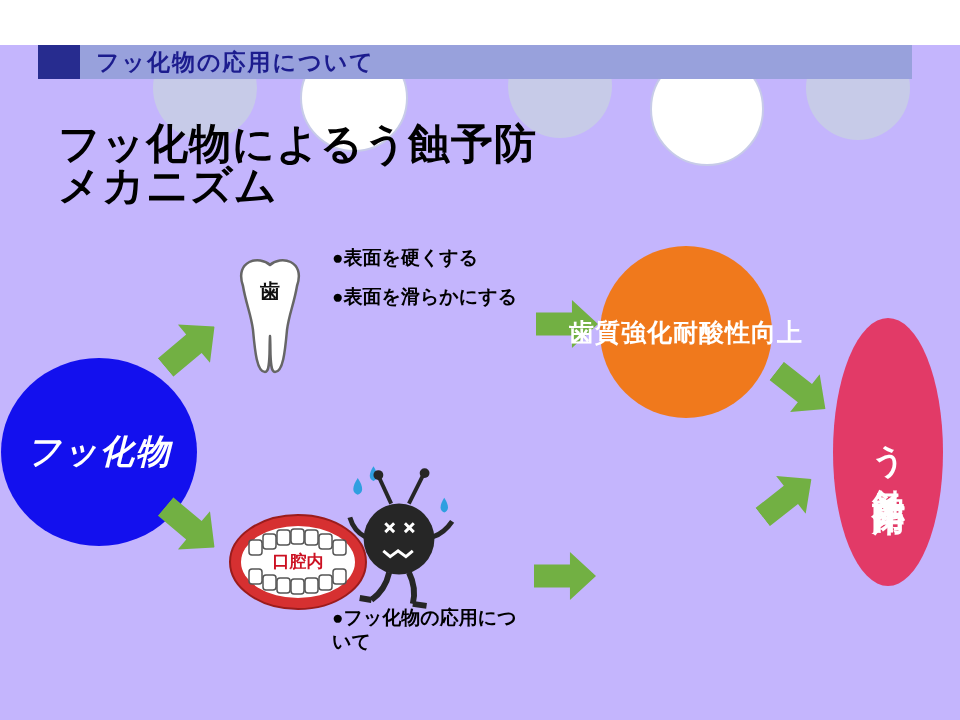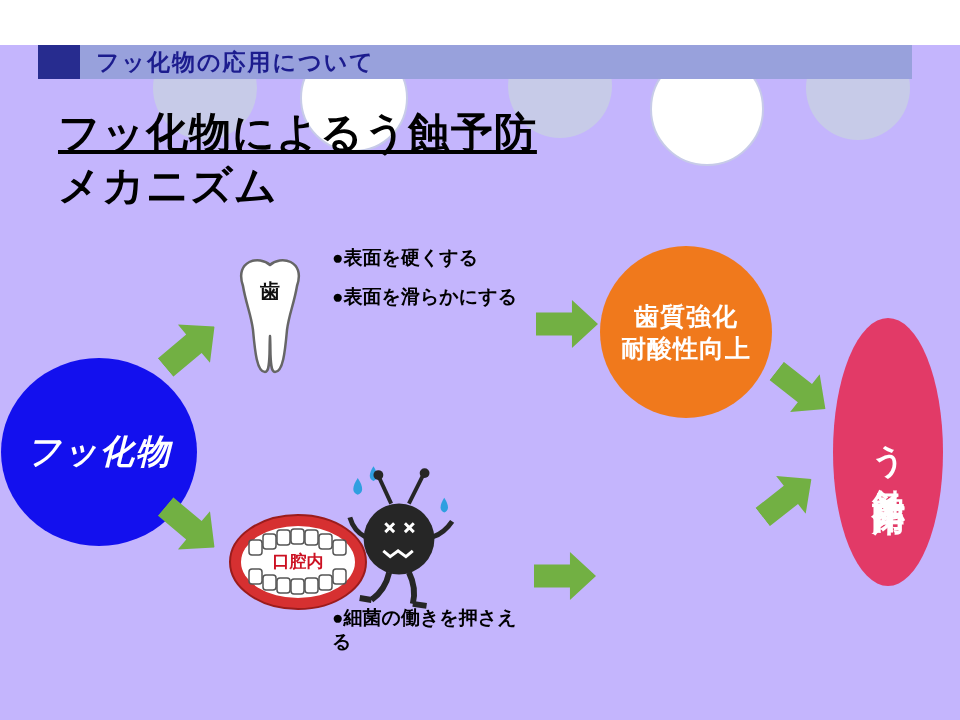--- a/index.html
+++ b/index.html
@@ -14,21 +14,21 @@
   .top-mask{position:absolute;left:0;top:0;width:960px;height:45px;background:#ffffff;z-index:1;}
   
   .header-bar{position:absolute;left:38px;top:45px;width:874px;height:34px;background:#98a1dc;z-index:2;}
   .header-square{position:absolute;left:38px;top:45px;width:42px;height:34px;background:#272c8f;z-index:3;}
   .header-title{
     position:absolute;left:96px;top:45px;height:34px;line-height:34px;z-index:3;
     font-size:23px;font-weight:bold;color:#1c1c8e;letter-spacing:2px;white-space:nowrap;
   }
   
   .slide-title{position:absolute;left:58px;z-index:3;font-size:42px;font-weight:bold;color:#000;letter-spacing:1px;white-space:nowrap;}
-  .slide-title.l1{top:105px;text-decoration:underline;}
+  .slide-title.l1{top:116px;}
   .slide-title.l2{top:158px;}
   
   .fluoride-circle{
     position:absolute;left:1px;top:358px;width:196px;height:188px;border-radius:50%;
     background:#1310ee;display:flex;align-items:center;justify-content:center;z-index:3;font-style:italic;
   }
   .fluoride-circle span{color:#fff;font-size:34px;font-weight:bold;letter-spacing:2px;}
   
   .arrow{
     position:absolute;background:#72b043;z-index:3;
@@ -45,21 +45,21 @@
   .tooth-label{position:absolute;left:220px;top:278px;width:100px;text-align:center;z-index:4;
     font-size:20px;font-weight:bold;color:#111;}
   
   .bullets-top{position:absolute;left:332px;top:246px;width:198px;z-index:3;}
   .bullet{font-size:19px;font-weight:bold;color:#000;line-height:1.25;margin-bottom:15px;word-break:break-all;}
   .bullet-bottom{position:absolute;left:332px;top:606px;width:198px;z-index:3;
     font-size:19px;font-weight:bold;color:#000;line-height:1.25;word-break:break-all;}
   
   .effect{
     position:absolute;border-radius:50%;background:#f0791c;z-index:3;
-    display:flex;flex-direction:column;align-items:center;justify-content:center;
+    display:flex;flex-direction:row;align-items:center;justify-content:center;
   }
   .effect.e1{left:600px;top:246px;width:172px;height:172px;}
   .effect.e2{left:600px;top:488px;width:162px;height:162px;}
   .effect span{color:#fff;font-size:25px;font-weight:bold;line-height:1.3;letter-spacing:1px;white-space:nowrap;}
   
   .result{
     position:absolute;left:833px;top:318px;width:110px;height:268px;border-radius:50%;
     background:#e23a67;z-index:3;display:flex;align-items:center;justify-content:center;
   }
   .result span{
@@ -146,21 +146,21 @@
     <path d="M24,78 Q12,72 8,58" stroke="#262626" stroke-width="5" fill="none"></path>
     <path d="M92,78 Q104,74 112,62" stroke="#262626" stroke-width="5" fill="none"></path>
     <circle cx="58" cy="80" r="36" fill="#262626"></circle>
     <path d="M44,64 l9,9 M53,64 l-9,9" stroke="#ffffff" stroke-width="3" fill="none"></path>
     <path d="M64,64 l9,9 M73,64 l-9,9" stroke="#ffffff" stroke-width="3" fill="none"></path>
     <path d="M42,92 l7,6 l8,-6 l8,6 l7,-6" stroke="#ffffff" stroke-width="3" fill="none"></path>
     <path d="M48,114 Q44,132 30,142 M30,142 L18,140" stroke="#262626" stroke-width="6" fill="none"></path>
     <path d="M68,114 Q76,130 72,146 M72,146 L86,148" stroke="#262626" stroke-width="6" fill="none"></path>
   </svg>
 
-  <div class="bullet-bottom">●細菌の働きを押さえる</div>
+  <div class="bullet-bottom">●フッ化物の応用について</div>
 
   <div class="effect e1">
     <span>歯質強化</span>
     <span>耐酸性向上</span>
   </div>
 
   <div class="result">
     <span>う蝕予防作用</span>
   </div>
 

